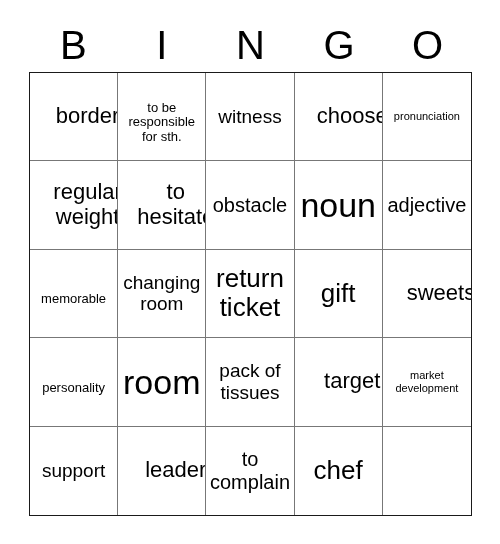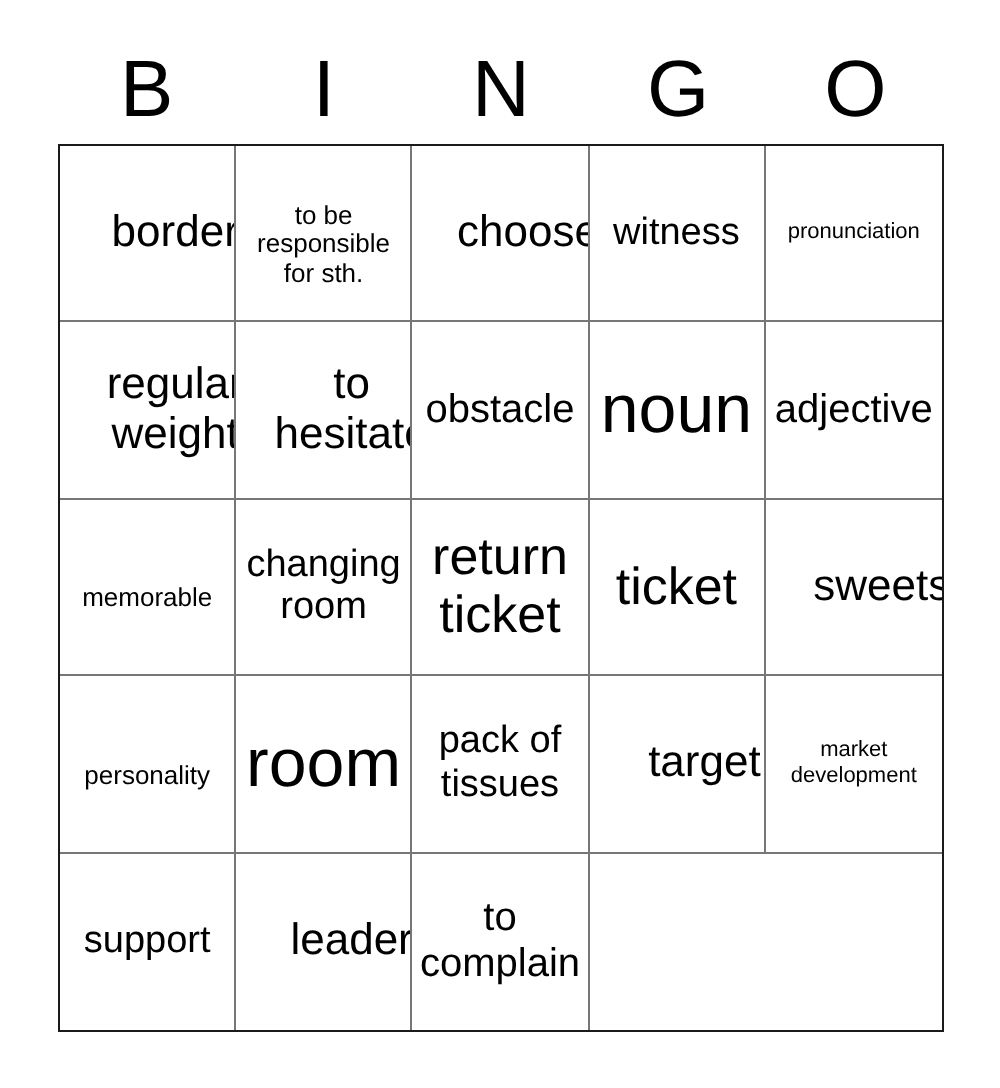--- a/index.html
+++ b/index.html
@@ -95,24 +95,24 @@
   </div>
 
   <div id="grid">
       <div class="cell">
         <span class="cell-text fs-xl">border</span>
       </div>
       <div class="cell">
         <span class="cell-text fs-s">to be responsible for sth.</span>
       </div>
       <div class="cell">
-        <span class="cell-text fs-xl">choose</span>
+        <span class="cell-text fs-l">witness</span>
       </div>
       <div class="cell">
-        <span class="cell-text fs-l">witness</span>
+        <span class="cell-text fs-xl">choose</span>
       </div>
       <div class="cell">
         <span class="cell-text fs-xs">pronunciation</span>
       </div>
       <div class="cell">
         <span class="cell-text fs-xl">regular weight</span>
       </div>
       <div class="cell">
         <span class="cell-text fs-xl">to hesitate</span>
       </div>
@@ -128,21 +128,21 @@
       <div class="cell">
         <span class="cell-text fs-s">memorable</span>
       </div>
       <div class="cell">
         <span class="cell-text fs-l">changing room</span>
       </div>
       <div class="cell">
         <span class="cell-text fs-xxl">return ticket</span>
       </div>
       <div class="cell">
-        <span class="cell-text fs-xxl">ticket</span>
+        <span class="cell-text fs-xxl">gift</span>
       </div>
       <div class="cell">
         <span class="cell-text fs-xl">sweets</span>
       </div>
       <div class="cell">
         <span class="cell-text fs-s">personality</span>
       </div>
       <div class="cell">
         <span class="cell-text fs-huge">room</span>
       </div>
@@ -157,15 +157,18 @@
       </div>
       <div class="cell">
         <span class="cell-text fs-l">support</span>
       </div>
       <div class="cell">
         <span class="cell-text fs-xl">leader</span>
       </div>
       <div class="cell">
         <span class="cell-text fs-m">to complain</span>
       </div>
+      <div class="cell">
+        <span class="cell-text fs-xxl">chef</span>
+      </div>
     </div>
 
 </div>
 
 </body></html>

